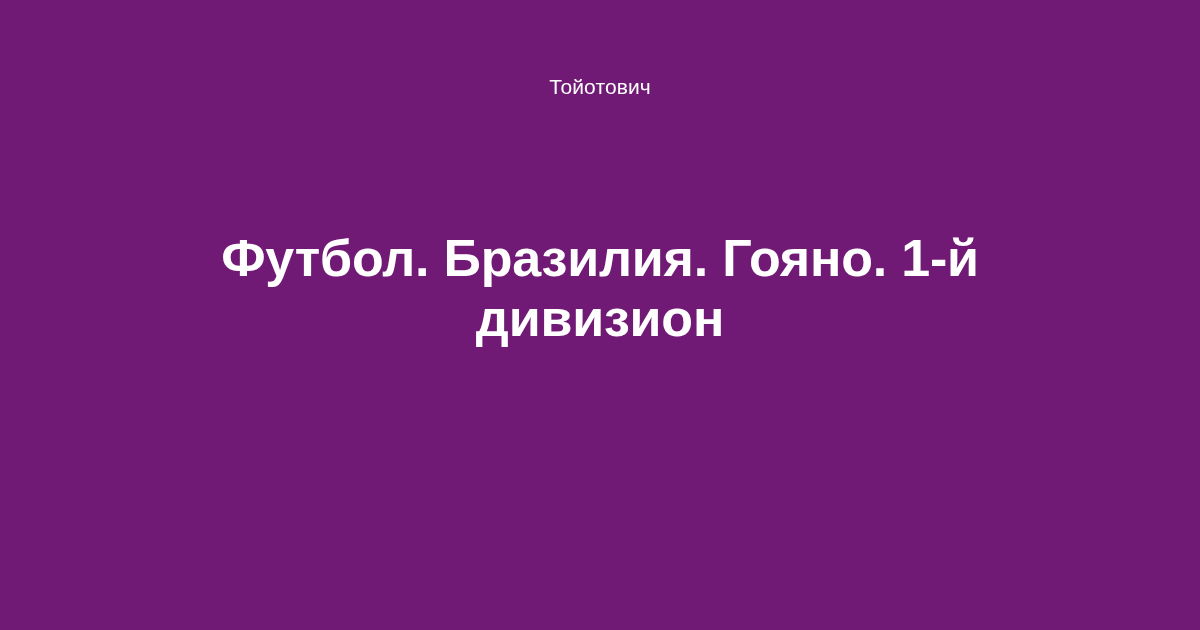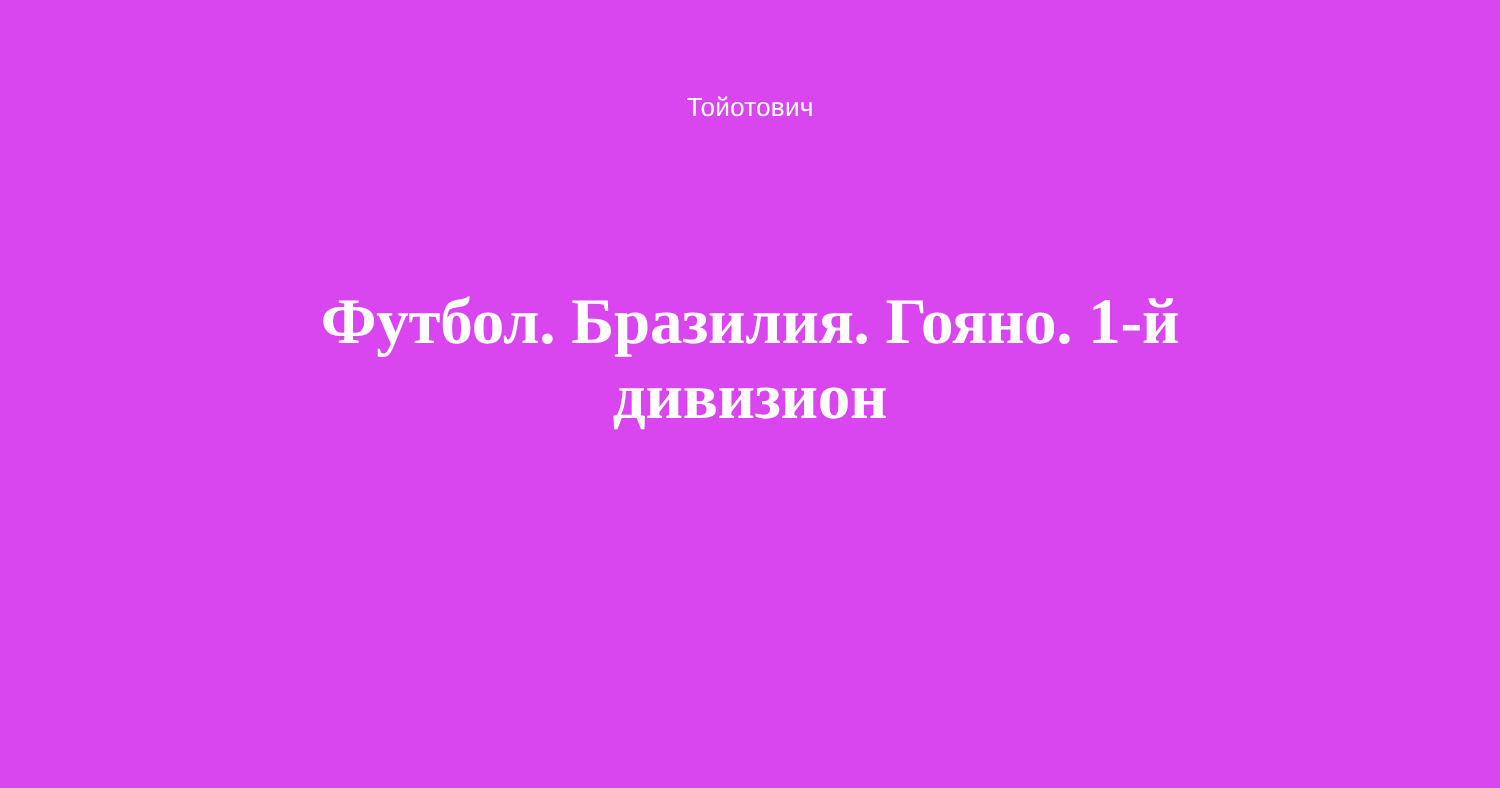--- a/index.html
+++ b/index.html
@@ -52,27 +52,26 @@
     text-align: center;
   }
   .headline {
     margin: 0;
     font-size: 52px;
     font-weight: 700;
     line-height: 60px;
     letter-spacing: -0.2px;
     color: #ffffff;
     word-wrap: break-word;
-    font-family: Liberation Serif, serif;
   }
 </style>
 </head>
 <body>
 
-<div class="card" style="background: #d946ef;">
+<div class="card" style="background: #701a75;">
 
   <div class="site-line">
     <span class="site-name" style="color: rgb(255, 255, 255);">Тойотович</span>
   </div>
 
   <div class="headline-wrap">
     <h1 class="headline" style="color: rgb(255, 255, 255);">Футбол. Бразилия. Гояно. 1-й дивизион</h1>
   </div>
 
 </div>

